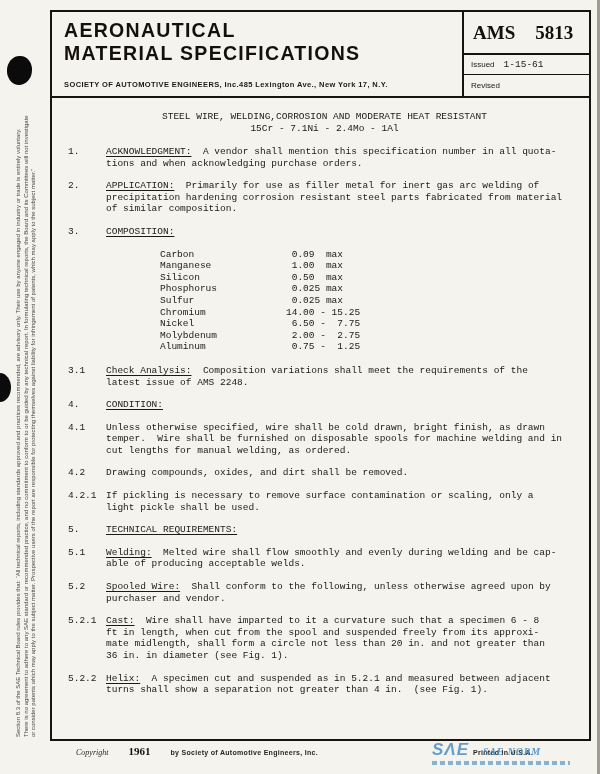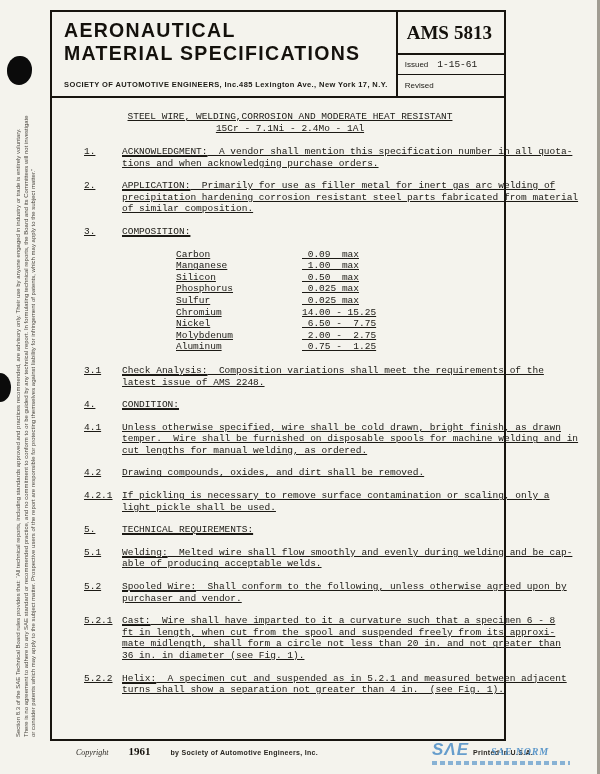--- a/index.html
+++ b/index.html
@@ -19,57 +19,57 @@
 
   
   .margin-notice {
     position:absolute; left:15px; top:737px; width:624px;
     transform:rotate(-90deg); transform-origin:0 0;
     font-family:"Liberation Sans", sans-serif;
     font-size:6px; line-height:7.6px; color:#4a463f;
   }
 
   
-  .frame { position:absolute; left:50px; top:10px; width:456px; height:731px; border:2px solid #17140f; }
+  .frame { position:absolute; left:50px; top:10px; width:541px; height:731px; border:2px solid #17140f; }
 
   
   .header { display:flex; border-bottom:2px solid #17140f; height:86px; }
   .header-left { flex:1; padding:7px 8px 3px 12px; display:flex; flex-direction:column; }
   .masthead { font-family:"Liberation Sans", sans-serif; font-weight:bold; font-size:19.5px; line-height:23px; letter-spacing:1.3px; color:#14110c; }
   .publisher-row { margin-top:auto; display:flex; align-items:baseline; font-family:"Liberation Sans", sans-serif; font-size:7.5px; font-weight:bold; letter-spacing:0.4px; padding-bottom:4px; white-space:nowrap; }
   .header-right { width:127px; border-left:2px solid #17140f; display:flex; flex-direction:column; }
-  .spec-box { height:43px; border-bottom:2px solid #17140f; display:flex; align-items:center; gap:5px; padding-left:9px; font-family:"Liberation Serif", serif; font-weight:bold; font-size:19px; color:#14110c; }
+  .spec-box { height:43px; border-bottom:2px solid #17140f; display:flex; align-items:center; gap:20px; padding-left:9px; font-family:"Liberation Serif", serif; font-weight:bold; font-size:19px; color:#14110c; }
   .issue-row { height:20px; border-bottom:1.5px solid #17140f; display:flex; align-items:center; gap:9px; padding-left:7px; }
   .revised-row { border-bottom:none; flex:1; }
   .issue-label { font-family:"Liberation Sans", sans-serif; font-size:8px; font-weight:normal; }
   .issue-value { font-size:9.5px; }
 
   
-  .doc-body { padding:13px 8px 0 32px;text-decoration:underline; }
+  .doc-body { padding:13px 8px 0 16px; }
   .doc-title { text-align:center; font-size:9.5px; line-height:11.5px; margin-bottom:12px; }
   .para { display:flex; font-size:9.5px; line-height:11.6px; margin-bottom:11px; }
   .para-num { width:38px; flex-shrink:0; white-space:pre; }
   .para-body { white-space:pre; }
   .u { text-decoration:underline; text-underline-offset:1.5px; }
   .comp-table { margin:1px 0 12px 92px; font-size:9.5px; line-height:11.6px; }
   .comp-row { display:flex; }
   .comp-el { width:126px; }
   .comp-val { white-space:pre; }
 
   
   .footer { position:absolute; left:50px; top:745px; width:541px; display:flex; align-items:baseline; }
   .copyright { padding-left:26px; display:flex; align-items:baseline; gap:20px; white-space:nowrap; }
   .cpy-word { font-family:"Liberation Serif", serif; font-style:italic; font-size:8px; color:#2a2722; }
   .cpy-year { font-family:"Liberation Serif", serif; font-weight:bold; font-size:11px; color:#14110c; }
   .cpy-rest { font-family:"Liberation Sans", sans-serif; font-weight:bold; font-size:7px; letter-spacing:0.3px; color:#2a2722; }
   .printed { margin-left:auto; padding-right:58px; font-family:"Liberation Sans", sans-serif; font-weight:bold; font-size:7px; letter-spacing:0.3px; color:#2a2722; }
 
   
   .watermark { position:absolute; left:432px; top:740px; color:#4e8fc7; font-family:"Liberation Sans", sans-serif; font-style:italic; font-weight:bold; }
-  .wm-top { display:flex; align-items:baseline; gap:22px; }
+  .wm-top { display:flex; align-items:baseline; gap:14px; }
   .wm-logo { font-size:17px; letter-spacing:1px; opacity:0.85; }
   .wm-name { font-size:10px; letter-spacing:0.8px; opacity:0.9;font-family:Liberation Serif, serif; }
   .wm-sub { margin-top:1px; width:138px; height:4px; opacity:0.65;
     background:repeating-linear-gradient(90deg, #4e8fc7 0 5px, transparent 5px 8px); }
 </style>
 </head>
 <body>
 
 <div class="scan-edge"></div>
 <div class="hole-top"></div>

